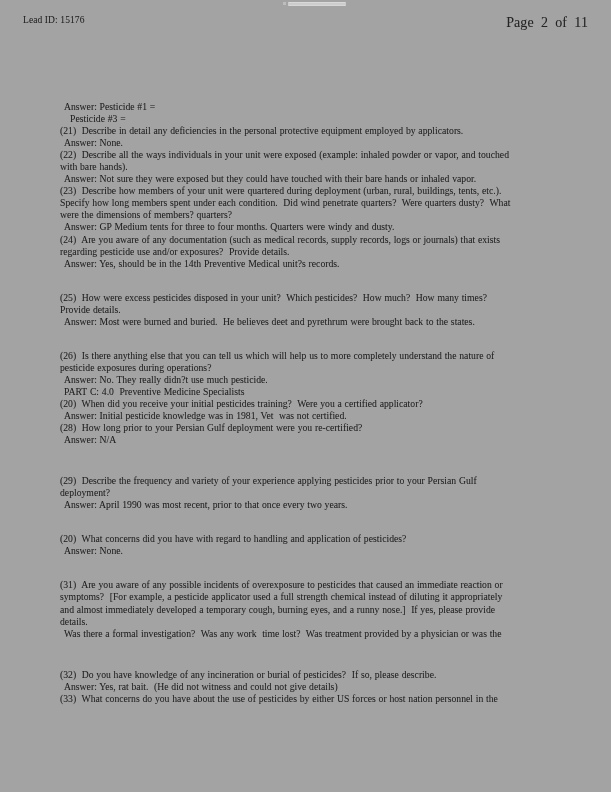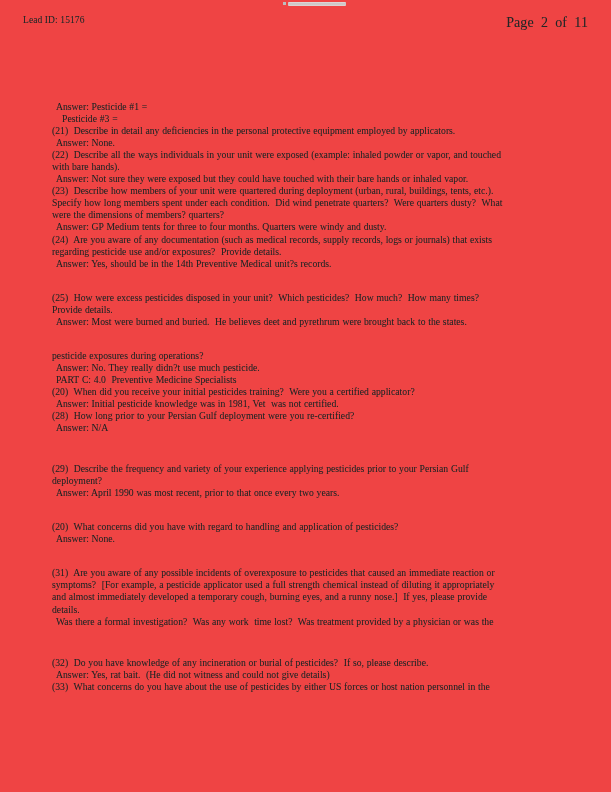--- a/index.html
+++ b/index.html
@@ -15,21 +15,21 @@
     font-family: "Liberation Serif", "DejaVu Serif", serif;
     color: #1b1b1b;
     overflow: hidden;
     -webkit-font-smoothing: antialiased;
   }
 
   
   .page-sheet {
     position: absolute;
     inset: 0;
-    background: #ef4444;
+    background: #a3a3a3;
   }
 
   
   .scan-artifact {
     position: absolute;
     left: 288px;
     top: 2px;
     width: 58px;
     height: 4px;
     background: linear-gradient(to bottom, #e4e4e4 0%, #c9c9c9 45%, #dedede 100%);
@@ -91,21 +91,21 @@
   }
   
   .q-line { padding-left: 0px; }
   
   .cont-line { padding-left: 0px; }
   
   .a-line { padding-left: 4px; }
   
   .sub-line { padding-left: 10px; }
 
-  .block { display: block; }
+  .block { display: block; margin-left: 8px; }
   .gap-md { height: 22px; }
   .gap-lg { height: 29px; }
 
   
   .body-column .line,
   .hdr-lead-id,
   .hdr-page-num {
     text-shadow: 0 0 0.35px rgba(90,90,90,0.38);
   }
 </style>
@@ -148,20 +148,21 @@
         <span class="line a-line">Answer: Yes, should be in the 14th Preventive Medical unit?s records.</span>
       </div>
       <div class="gap-md"></div>
       <div class="block">
         <span class="line q-line">(25)  How were excess pesticides disposed in your unit?  Which pesticides?  How much?  How many times?</span>
         <span class="line cont-line">Provide details.</span>
         <span class="line a-line">Answer: Most were burned and buried.  He believes deet and pyrethrum were brought back to the states.</span>
       </div>
       <div class="gap-md"></div>
       <div class="block">
+        <span class="line q-line">(26)  Is there anything else that you can tell us which will help us to more completely understand the nature of</span>
         <span class="line cont-line">pesticide exposures during operations?</span>
         <span class="line a-line">Answer: No. They really didn?t use much pesticide.</span>
         <span class="line a-line">PART C: 4.0  Preventive Medicine Specialists</span>
       </div>
       <div class="block">
         <span class="line q-line">(20)  When did you receive your initial pesticides training?  Were you a certified applicator?</span>
         <span class="line a-line">Answer: Initial pesticide knowledge was in 1981, Vet  was not certified.</span>
       </div>
       <div class="block">
         <span class="line q-line">(28)  How long prior to your Persian Gulf deployment were you re-certified?</span>

